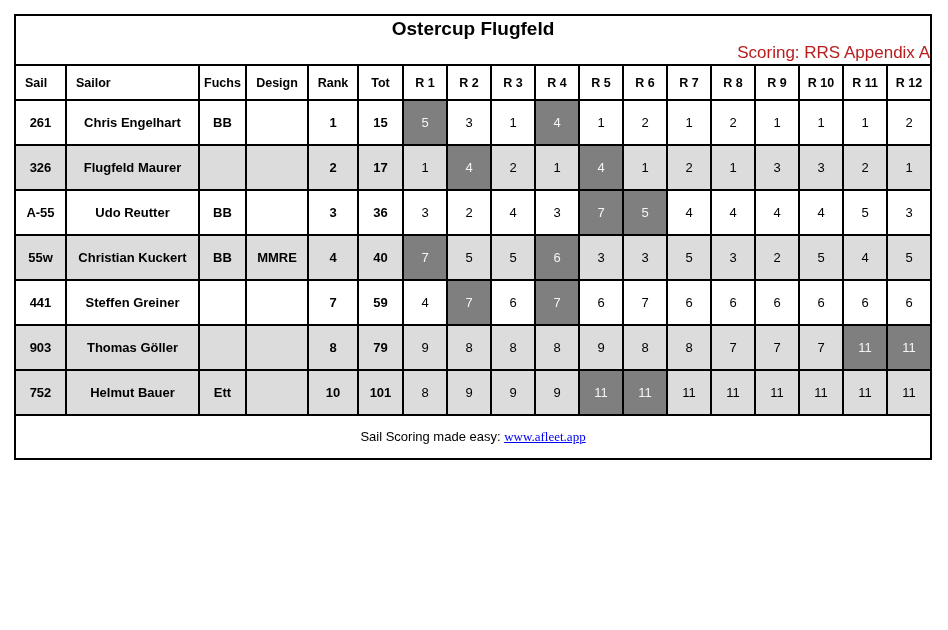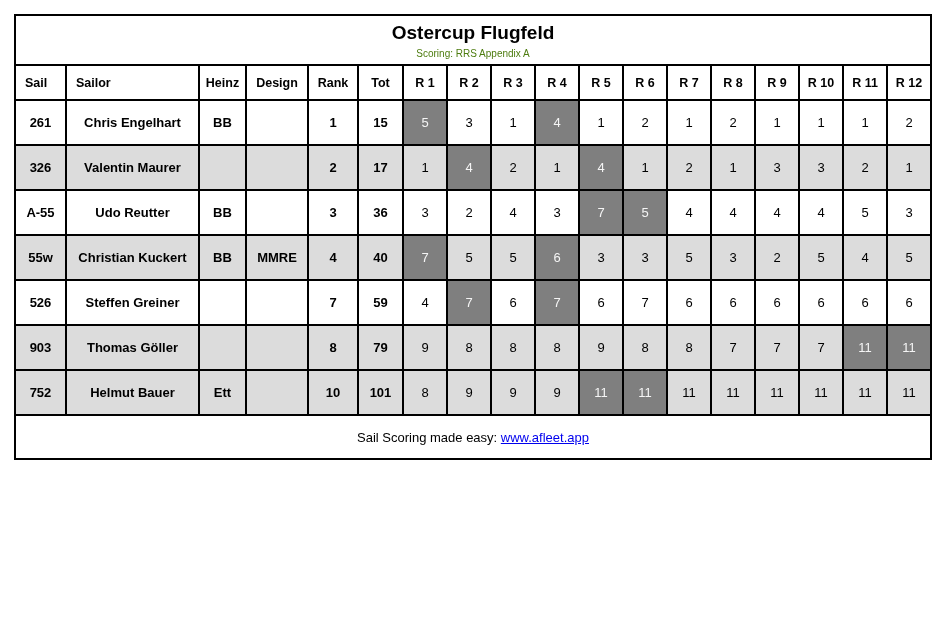--- a/index.html
+++ b/index.html
@@ -40,24 +40,25 @@
     padding: 10px 0 10px 18px;
     height: 48px;
   }
   .event-title {
     font-size: 19px;
     font-weight: bold;
     color: #000000;
     line-height: 1.25;
   }
   .event-subtitle {
-    font-size: 10px;
+    font-size: 17px;
     font-weight: normal;
-    color: #4d7c0f;
+    color: #b91c1c;
     margin-top: 3px;
+    text-align: right;
   }
   
   tr.head-row th {
     height: 33px;
     font-weight: bold;
     font-size: 12.5px;
     background: #ffffff;
   }
   tr.head-row th.left { text-align: left; padding-left: 9px; margin-top: 19px; }
   
@@ -75,20 +76,21 @@
     height: 42px;
     font-size: 13px;
     font-weight: normal;
     color: #1a1a1a;
     background: #ffffff;
   }
   td.footer-cell a {
     color: var(--link-color, #0000ee);
     text-decoration: underline;
     cursor: pointer;
+    font-family: Liberation Serif, serif;
   }
 </style>
 </head>
 <body>
 
 <div class="page">
   <table class="score">
     <colgroup>
         <col style="width: 51px;">
         <col style="width: 133px;">
@@ -112,21 +114,21 @@
     <tbody>
       <tr>
         <td class="title-cell" id="title-cell" colspan="18">
           <div class="event-title">Ostercup Flugfeld</div>
           <div class="event-subtitle">Scoring: RRS Appendix A</div>
         </td>
       </tr>
       <tr class="head-row" id="head-row">
           <th class="left">Sail</th>
           <th class="left">Sailor</th>
-          <th>Heinz</th>
+          <th>Fuchs</th>
           <th>Design</th>
           <th>Rank</th>
           <th>Tot</th>
           <th>R 1</th>
           <th>R 2</th>
           <th>R 3</th>
           <th>R 4</th>
           <th>R 5</th>
           <th>R 6</th>
           <th>R 7</th>
@@ -152,21 +154,21 @@
           <td class="c-race">2</td>
           <td class="c-race">1</td>
           <td class="c-race">2</td>
           <td class="c-race">1</td>
           <td class="c-race">1</td>
           <td class="c-race">1</td>
           <td class="c-race">2</td>
         </tr>
         <tr class="data-row alt">
           <td class="c-left">326</td>
-          <td class="c-left">Valentin Maurer</td>
+          <td class="c-left">Flugfeld Maurer</td>
           <td class="c-left"></td>
           <td class="c-left"></td>
           <td class="c-bold">2</td>
           <td class="c-bold">17</td>
           <td class="c-race">1</td>
           <td class="c-race discard">4</td>
           <td class="c-race">2</td>
           <td class="c-race">1</td>
           <td class="c-race discard">4</td>
           <td class="c-race">1</td>
@@ -211,21 +213,21 @@
           <td class="c-race">3</td>
           <td class="c-race">3</td>
           <td class="c-race">5</td>
           <td class="c-race">3</td>
           <td class="c-race">2</td>
           <td class="c-race">5</td>
           <td class="c-race">4</td>
           <td class="c-race">5</td>
         </tr>
         <tr class="data-row">
-          <td class="c-left">526</td>
+          <td class="c-left">441</td>
           <td class="c-left">Steffen Greiner</td>
           <td class="c-left"></td>
           <td class="c-left"></td>
           <td class="c-bold">7</td>
           <td class="c-bold">59</td>
           <td class="c-race">4</td>
           <td class="c-race discard">7</td>
           <td class="c-race">6</td>
           <td class="c-race discard">7</td>
           <td class="c-race">6</td>

